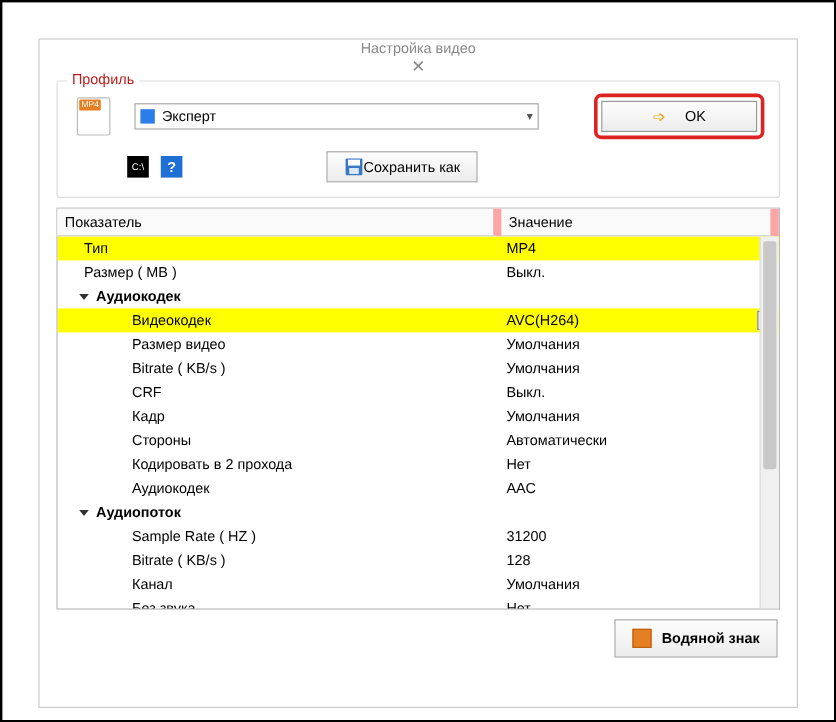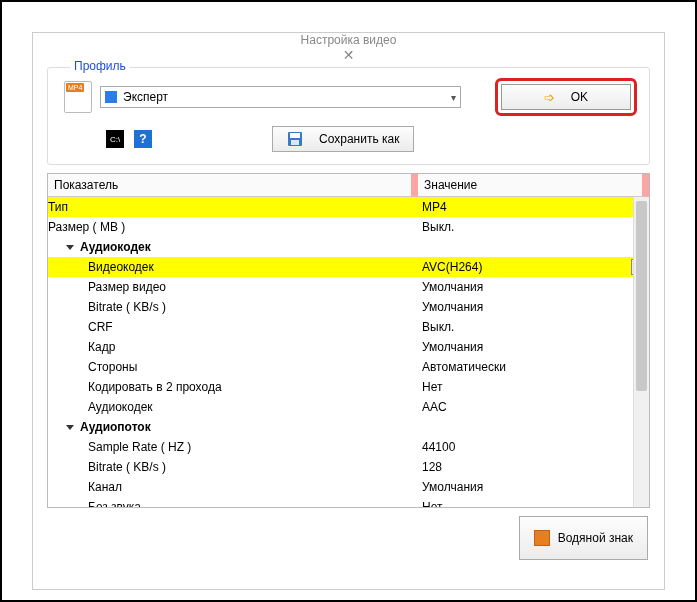--- a/index.html
+++ b/index.html
@@ -4,58 +4,58 @@
 <style>
 * { box-sizing: border-box; margin: 0; padding: 0; }
 body { font-family: "Segoe UI", Tahoma, sans-serif; font-size: 12px; background: #fff; width: 697px; height: 602px; position: relative; border: 2px solid #000; }
 .window { position: absolute; left: 30px; top: 30px; right: 30px; bottom: 10px; border: 1px solid #ccc; background: #fff; }
 .titlebar { height: 28px; display: flex; align-items: center; padding: 0 8px; color: #888; flex-direction: column; }
 .titlebar .app-icon { width: 16px; height: 16px; margin-right: 6px; background: linear-gradient(135deg,#4a90d9,#7cb342); border-radius: 2px; }
 .titlebar .title { flex: 1; }
 .titlebar .close { color: #888; font-size: 14px; cursor: pointer; }
 .body { padding: 6px 14px 10px 14px; }
 .fieldset { border: 1px solid #ddd; border-radius: 3px; padding: 10px 12px 12px 12px; position: relative; margin-bottom: 8px; }
-.fieldset .legend { position: absolute; top: -9px; left: 22px; background: #fff; padding: 0 4px; color: #1d4ed8; }
-.row1 { display: flex; align-items: center; gap: 4px; }
+.fieldset .legend { position: absolute; top: -9px; left: 8px; background: #fff; padding: 0 4px; color: #b91c1c; }
+.row1 { display: flex; align-items: center; gap: 16px; }
 .mp4-icon { width: 36px; height: 36px; position: relative; }
 .mp4-icon .sheet { position: absolute; left: 4px; top: 2px; width: 28px; height: 32px; background: #fff; border: 1px solid #bbb; border-radius: 2px; }
 .mp4-icon .label { position: absolute; top: 4px; left: 6px; background: #e67e22; color: #fff; font-size: 7px; padding: 1px 2px; border-radius: 1px; }
 .profile-select { flex: 1; display: flex; align-items: center; border: 1px solid #aaa; height: 22px; background: #fff; padding: 0 4px; }
 .profile-select .sel-icon { width: 12px; height: 12px; background: #2b7de9; margin-right: 6px; }
 .profile-select .sel-text { flex: 1; }
 .profile-select .chev { color: #555; font-size: 10px; }
 .ok-wrap { border: 3px solid #d22; border-radius: 6px; padding: 3px; margin-left: 30px; }
 .ok-btn { display: flex; align-items: center; justify-content: center; gap: 16px; width: 130px; height: 26px; border: 1px solid #999; background: linear-gradient(#fdfdfd,#ececec); cursor: pointer; }
 .ok-btn .arrow { color: #f39c12; font-size: 13px; }
 .row2 { display: flex; align-items: center; gap: 10px; margin-top: 10px; margin-left: 46px; }
 .small-icon { width: 18px; height: 18px; }
 .cmd-icon { background: #000; color: #fff; font-size: 8px; display: flex; align-items: center; justify-content: center; }
 .help-icon { background: #1e6fd6; color: #fff; display: flex; align-items: center; justify-content: center; font-weight: bold; }
-.saveas-btn { display: flex; align-items: center; gap: 16px; border: 1px solid #aaa; background: linear-gradient(#fdfdfd,#ececec); padding: 3px 14px; height: 26px; margin-left: 110px; cursor: pointer; }
+.saveas-btn { display: flex; align-items: center; gap: 0; border: 1px solid #aaa; background: linear-gradient(#fdfdfd,#ececec); padding: 3px 14px; height: 26px; margin-left: 110px; cursor: pointer; }
 .disk-icon { width: 16px; height: 16px; position: relative; }
 .disk-icon svg { display: block; }
 .table-wrap { border: 1px solid #bbb; margin-top: 6px; }
 .thead { display: flex; background: #fff; }
 .th { border-right: 7px solid #fca5a5; border-bottom: 1px solid #ccc; padding: 4px 6px; background: #fafafa; }
 .th.c1 { width: 370px; }
 .th.c2 { flex: 1; }
 .tbody { max-height: 310px; overflow: hidden; position: relative; }
 .tr { display: flex; height: 20px; align-items: center; }
-.tr .c1 { width: 370px; padding-left: 0; display: flex; align-items: center; }
+.tr .c1 { width: 370px; padding-left: 22px; display: flex; align-items: center; }
 .tr .c2 { flex: 1; padding-left: 4px; display: flex; align-items: center; }
 .tr.hl { background: #ffff00; }
 .tr.group .c1 { font-weight: bold; }
 .tr .indent2 { padding-left: 40px; }
 .tri { display: inline-block; width: 0; height: 0; border-left: 4px solid transparent; border-right: 4px solid transparent; border-top: 5px solid #333; margin-right: 6px; }
 .sort-up { margin-left: auto; margin-right: 6px; color: #666; font-size: 9px; }
 .dd { margin-left: auto; margin-right: 2px; width: 16px; height: 16px; border: 1px solid #888; background: #eee; display: flex; align-items: center; justify-content: center; font-size: 8px; }
 .scrollbar { position: absolute; right: 0; top: 0; bottom: 0; width: 16px; background: #f0f0f0; border-left: 1px solid #ddd; }
 .scrollbar .thumb { position: absolute; left: 2px; right: 2px; top: 4px; height: 190px; background: #c8c8c8; border-radius: 2px; }
 .footer { display: flex; justify-content: flex-end; padding: 8px 2px 0 0; }
-.wm-btn { display: flex; align-items: center; gap: 8px; border: 1px solid #aaa; background: linear-gradient(#fdfdfd,#ececec); padding: 4px 14px; height: 44px; cursor: pointer; }
+.wm-btn { display: flex; align-items: center; gap: 8px; border: 1px solid #aaa; background: linear-gradient(#fdfdfd,#ececec); padding: 4px 14px; height: 32px; cursor: pointer; font-weight: bold; }
 .wm-icon { width: 16px; height: 16px; background: #e67e22; border: 1px solid #c0620d; }
 </style>
 </head>
 <body>
 
 <div class="window">
   <div class="titlebar">
     <div class="app-icon"></div>
     <div class="title">Настройка видео</div>
     <div class="close">✕</div>
@@ -200,21 +200,21 @@
             </div>
             <div class="c2">
               <span></span>
             </div>
           </div>
           <div class="tr">
             <div class="c1">
               <span class="indent2">Sample Rate ( HZ )</span>
             </div>
             <div class="c2">
-              <span>44100</span>
+              <span>31200</span>
             </div>
           </div>
           <div class="tr">
             <div class="c1">
               <span class="indent2">Bitrate ( KB/s )</span>
             </div>
             <div class="c2">
               <span>128</span>
             </div>
           </div>

